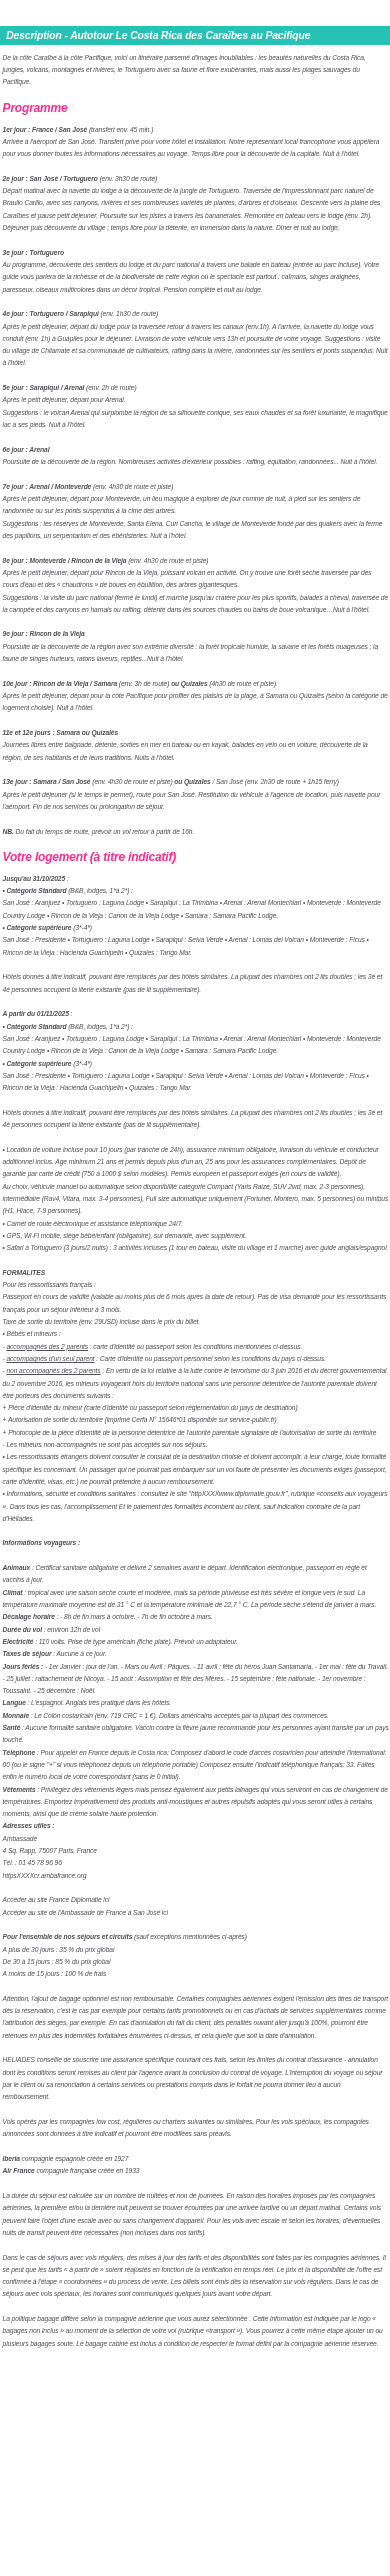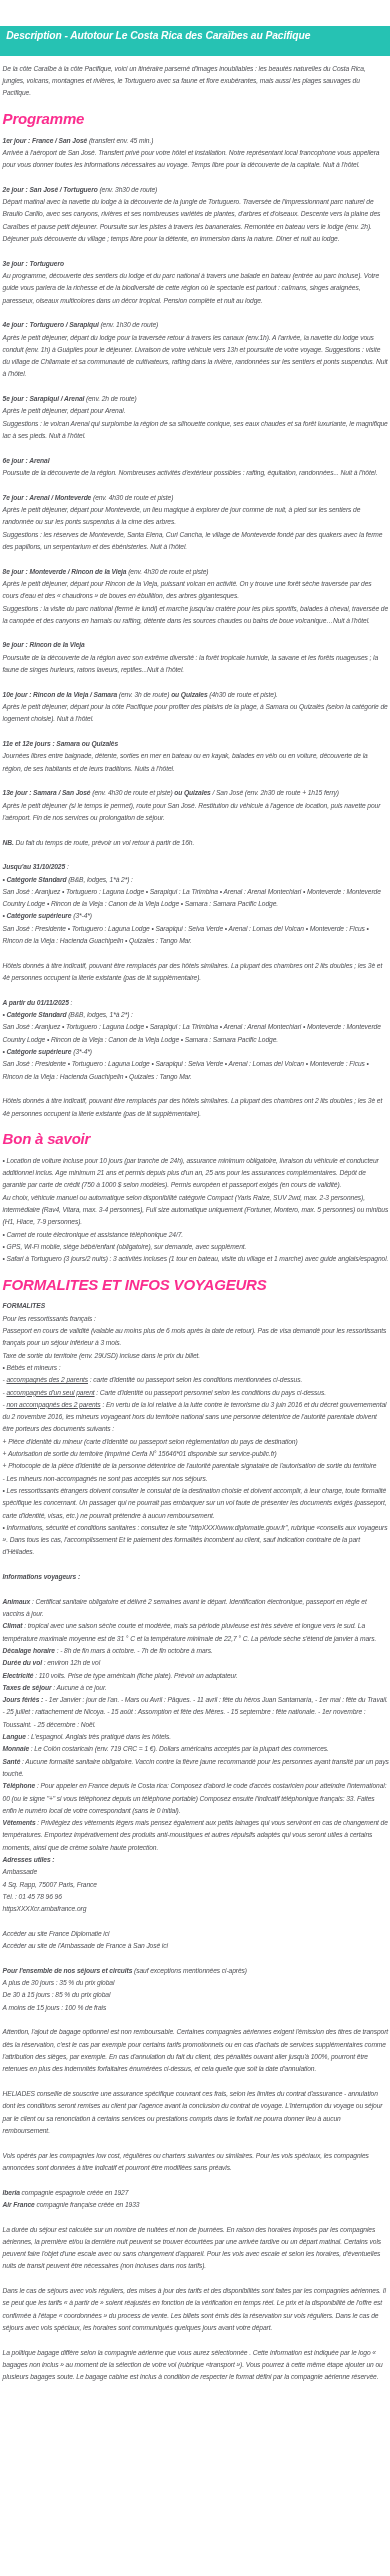--- a/index.html
+++ b/index.html
@@ -1,23 +1,23 @@
 <!DOCTYPE html>
 <html style="font-size:8.2px"><head>
 <meta charset="utf-8">
 <style>
   html,body{margin:0;padding:0;background:#ffffff;}
   body{width:391px;min-height:2621px;font-family:"Liberation Sans",sans-serif;}
   .band{margin-top:26px;background:#26c2b3;color:#ffffff;font-style:italic;font-weight:bold;
-        font-size:10.3px;line-height:19px;height:30px;padding:0 0 0 6.2px;letter-spacing:-0.1px;}
+        font-size:10.3px;line-height:19px;height:19px;padding:0 0 0 6.2px;letter-spacing:-0.1px;}
   .content{padding:6.7px 2.1px 12.4px 2.6px;color:#4f5055;font-style:italic;font-size:6.7px;
            line-height:12.3px;letter-spacing:-0.1px;}
   .p{margin:0 0 12.4px 0;}
   .p.tight{margin-bottom:0;}
-  .h{color:#fb2e8f;font-weight:bold;font-style:italic;font-size:15px;line-height:14.4px;
+  .h{color:#fb2e8f;font-weight:bold;font-style:italic;font-size:12px;line-height:14.4px;
      margin:10.3px 0 8.2px 0;letter-spacing:-0.2px;}
   .b{font-weight:bold;}
   .u{text-decoration:underline;}
 </style>
 </head>
 <body>
 
 <div class="band">
   <span>Description - Autotour Le Costa Rica des Caraïbes au Pacifique</span>
 </div>
@@ -46,39 +46,38 @@
     <div class="p"><span>Suggestions : la visite du parc national (fermé le lundi) et marche jusqu'au cratère pour les plus sportifs, balades à cheval, traversée de la canopée et des canyons en harnais ou rafting, détente dans les sources chaudes ou bains de boue volcanique…Nuit à l'hôtel.</span></div>
     <div class="p tight"><span class="b">9e jour : Rincon de la Vieja</span></div>
     <div class="p"><span>Poursuite de la découverte de la région avec son extrême diversité : la forêt tropicale humide, la savane et les forêts nuageuses ; la faune de singes hurleurs, ratons laveurs, reptiles...Nuit à l'hôtel.</span></div>
     <div class="p tight"><span class="b">10e jour : Rincon de la Vieja / Samara</span><span> (env. 3h de route) </span><span class="b">ou Quizales</span><span> (4h30 de route et piste).</span></div>
     <div class="p"><span>Après le petit déjeuner, départ pour la côte Pacifique pour profiter des plaisirs de la plage, à Samara ou Quizalès (selon la catégorie de logement choisie). Nuit à l'hôtel.</span></div>
     <div class="p tight"><span class="b">11e et 12e jours : Samara ou Quizalès</span></div>
     <div class="p"><span>Journées libres entre baignade, détente, sorties en mer en bateau ou en kayak, balades en vélo ou en voiture, découverte de la région, de ses habitants et de leurs traditions. Nuits à l'hôtel.</span></div>
     <div class="p tight"><span class="b">13e jour : Samara / San José</span><span> (env. 4h30 de route et piste) </span><span class="b">ou Quizales</span><span> / San José (env. 2h30 de route + 1h15 ferry)</span></div>
     <div class="p"><span>Après le petit déjeuner (si le temps le permet), route pour San José. Restitution du véhicule à l'agence de location, puis navette pour l'aéroport. Fin de nos services ou prolongation de séjour.</span></div>
     <div class="p"><span class="b">NB.</span><span> Du fait du temps de route, prévoir un vol retour à partir de 16h.</span></div>
+    <div class="h"><span>Votre logement (à titre indicatif)</span></div>
     <div class="p tight"><span class="b">Jusqu'au 31/10/2025</span><span> :</span></div>
     <div class="p tight"><span class="b">• Catégorie Standard</span><span> (B&amp;B, lodges, 1*à 2*) :</span></div>
     <div class="p tight"><span>San José : Aranjuez • Tortuguero : Laguna Lodge • Sarapiqui : La Tirimbina • Arenal : Arenal Montechiari • Monteverde : Monteverde Country Lodge • Rincon de la Vieja : Canon  de la Vieja Lodge • Samara : Samara Pacific Lodge.</span></div>
     <div class="p tight"><span class="b">• Catégorie supérieure</span><span> (3*-4*)</span></div>
     <div class="p"><span>San José : Presidente • Tortuguero : Laguna Lodge • Sarapiqui : Selva Verde • Arenal : Lomas del Volcan •  Monteverde : Ficus • Rincon de la Vieja : Hacienda Guachipelin • Quizales : Tango Mar.</span></div>
     <div class="p"><span>Hôtels donnés à titre indicatif, pouvant être remplacés par des hôtels similaires. La plupart des chambres ont 2 lits doubles ; les 3è et 4è personnes occupent la literie existante (pas de lit supplémentaire).</span></div>
     <div class="p tight"><span class="b">A partir du 01/11/2025</span><span> :</span></div>
     <div class="p tight"><span class="b">• Catégorie Standard</span><span> (B&amp;B, lodges, 1*à 2*) :</span></div>
     <div class="p tight"><span>San José : Aranjuez • Tortuguero : Laguna Lodge • Sarapiqui : La Tirimbina • Arenal : Arenal Montechiari • Monteverde : Monteverde Country Lodge • Rincon de la Vieja : Canon  de la Vieja Lodge • Samara : Samara Pacific Lodge.</span></div>
     <div class="p tight"><span class="b">• Catégorie supérieure</span><span> (3*-4*)</span></div>
     <div class="p"><span>San José : Presidente • Tortuguero : Laguna Lodge • Sarapiqui : Selva Verde • Arenal : Lomas del Volcan •  Monteverde : Ficus • Rincon de la Vieja : Hacienda Guachipelin • Quizales : Tango Mar.</span></div>
     <div class="p"><span>Hôtels donnés à titre indicatif, pouvant être remplacés par des hôtels similaires. La plupart des chambres ont 2 lits doubles ; les 3è et 4è personnes occupent la literie existante (pas de lit supplémentaire).</span></div>
-    <div class="h"><span>Bon à savoir</span></div>
     <div class="p tight"><span>• Location de voiture incluse pour 10 jours (par tranche de 24h), assurance minimum obligatoire, livraison du véhicule et conducteur additionnel inclus. Age minimum 21 ans et permis depuis plus d'un an, 25 ans pour les assurances complémentaires. Dépôt de garantie par carte de crédit (750 à 1000 $ selon modèles). Permis européen et passeport exigés (en cours de validité).</span></div>
     <div class="p tight"><span>Au choix, véhicule manuel ou automatique selon disponibilité catégorie Compact (Yaris Raize, SUV 2wd, max. 2-3 personnes), intermédiaire (Rav4, Vitara, max. 3-4 personnes), Full size automatique uniquement (Fortuner, Montero, max. 5 personnes) ou minibus (H1, Hiace, 7-9 personnes).</span></div>
     <div class="p tight"><span>• Carnet de route électronique et assistance téléphonique 24/7.</span></div>
     <div class="p tight"><span>• GPS, Wi-Fi mobile,  siège bébé/enfant (obligatoire), sur demande, avec supplément.</span></div>
     <div class="p"><span>• Safari à Tortuguero (3 jours/2 nuits) : 3 activités incluses (1 tour en bateau, visite du village et 1 marche) avec guide anglais/espagnol.</span></div>
-    <div class="h"><span>FORMALITES ET INFOS VOYAGEURS</span></div>
     <div class="p tight"><span class="b">FORMALITES</span></div>
     <div class="p tight"><span>Pour les ressortissants français :</span></div>
     <div class="p tight"><span>Passeport en cours de validité (valable au moins plus de 6 mois après la date de retour). Pas de visa demandé pour les ressortissants français pour un séjour inférieur à 3 mois.</span></div>
     <div class="p tight"><span>Taxe de sortie du territoire (env. 29USD) incluse dans le prix du billet.</span></div>
     <div class="p tight"><span>• Bébés et mineurs :</span></div>
     <div class="p tight"><span>- </span><span class="u">accompagnés des 2 parents</span><span> : carte d'identité ou passeport selon les conditions mentionnées ci-dessus.</span></div>
     <div class="p tight"><span>- </span><span class="u">accompagnés d'un seul parent</span><span> : Carte d'identité ou passeport personnel selon les conditions du pays ci-dessus.</span></div>
     <div class="p tight"><span>- </span><span class="u">non accompagnés des 2 parents</span><span> : En vertu de la loi relative à la lutte contre le terrorisme du 3 juin 2016 et du décret gouvernemental du 2 novembre 2016, les mineurs voyageant hors du territoire national sans une personne détentrice de l'autorité parentale doivent être porteurs des documents suivants :</span></div>
     <div class="p tight"><span>+ Pièce d'identité du mineur (carte d'identité ou passeport selon règlementation du pays de destination)</span></div>
     <div class="p tight"><span>+ Autorisation de sortie du territoire (imprimé Cerfa N° 15646*01 disponible sur service-public.fr)</span></div>

